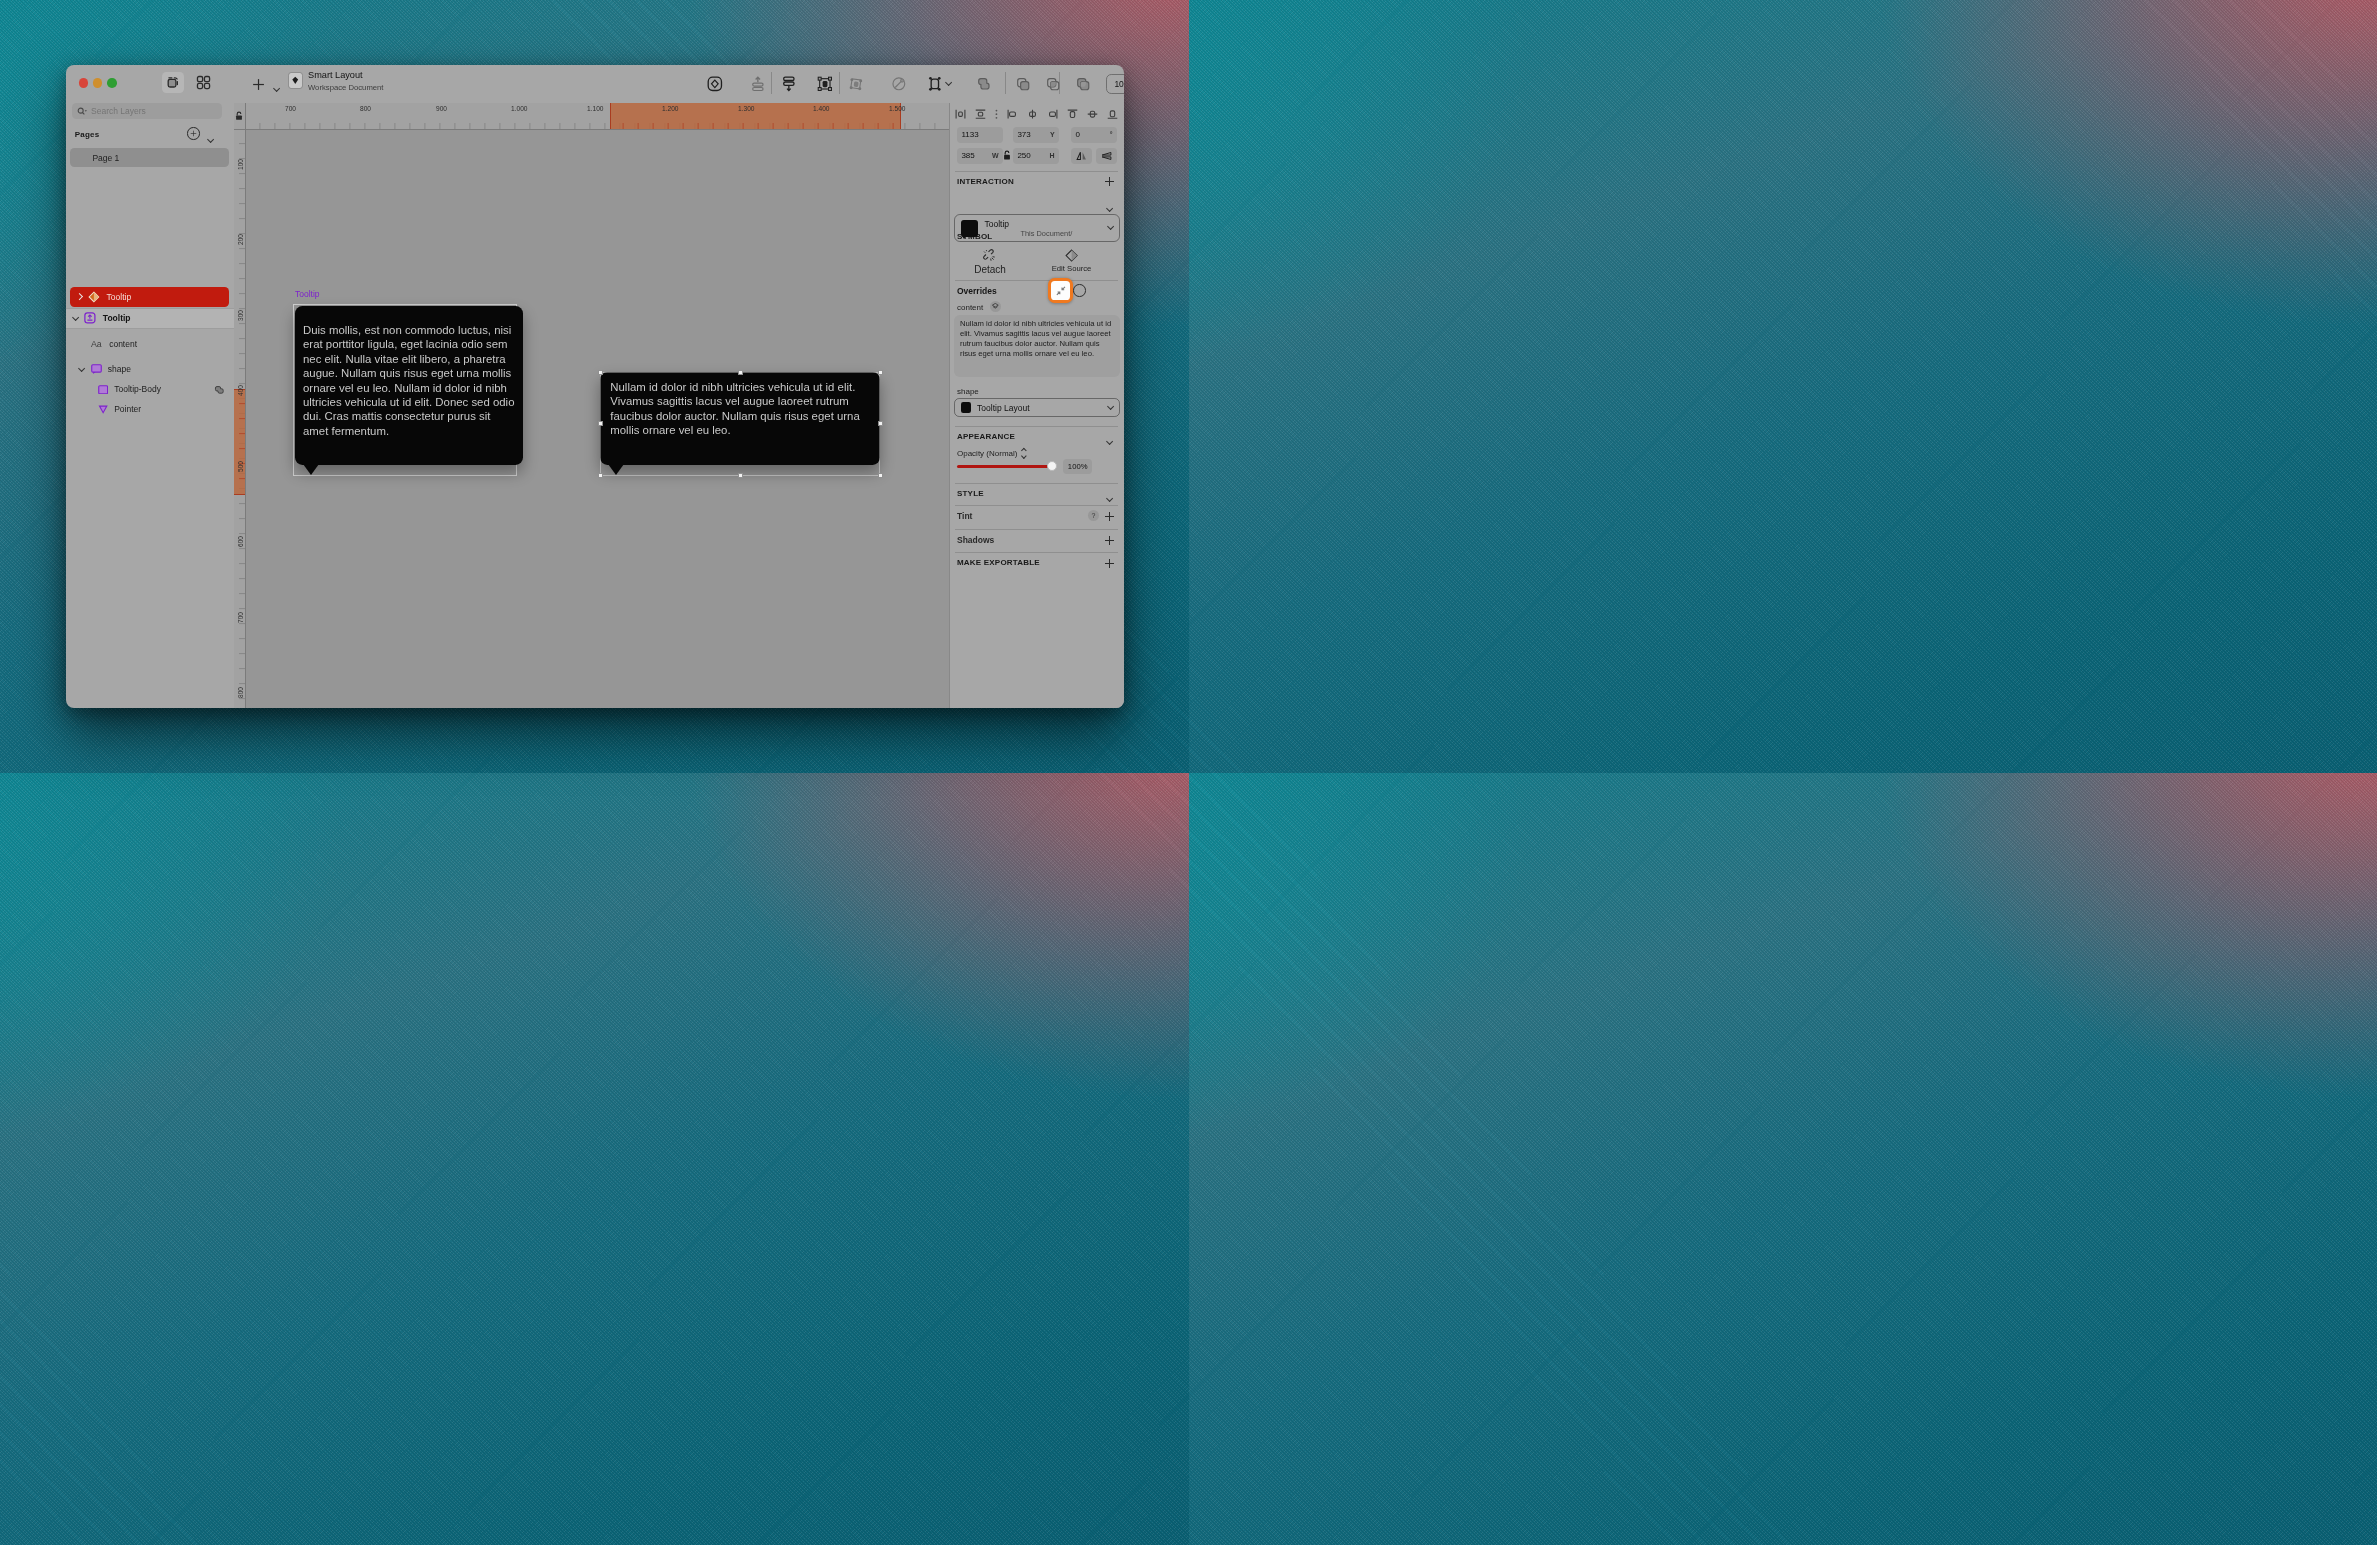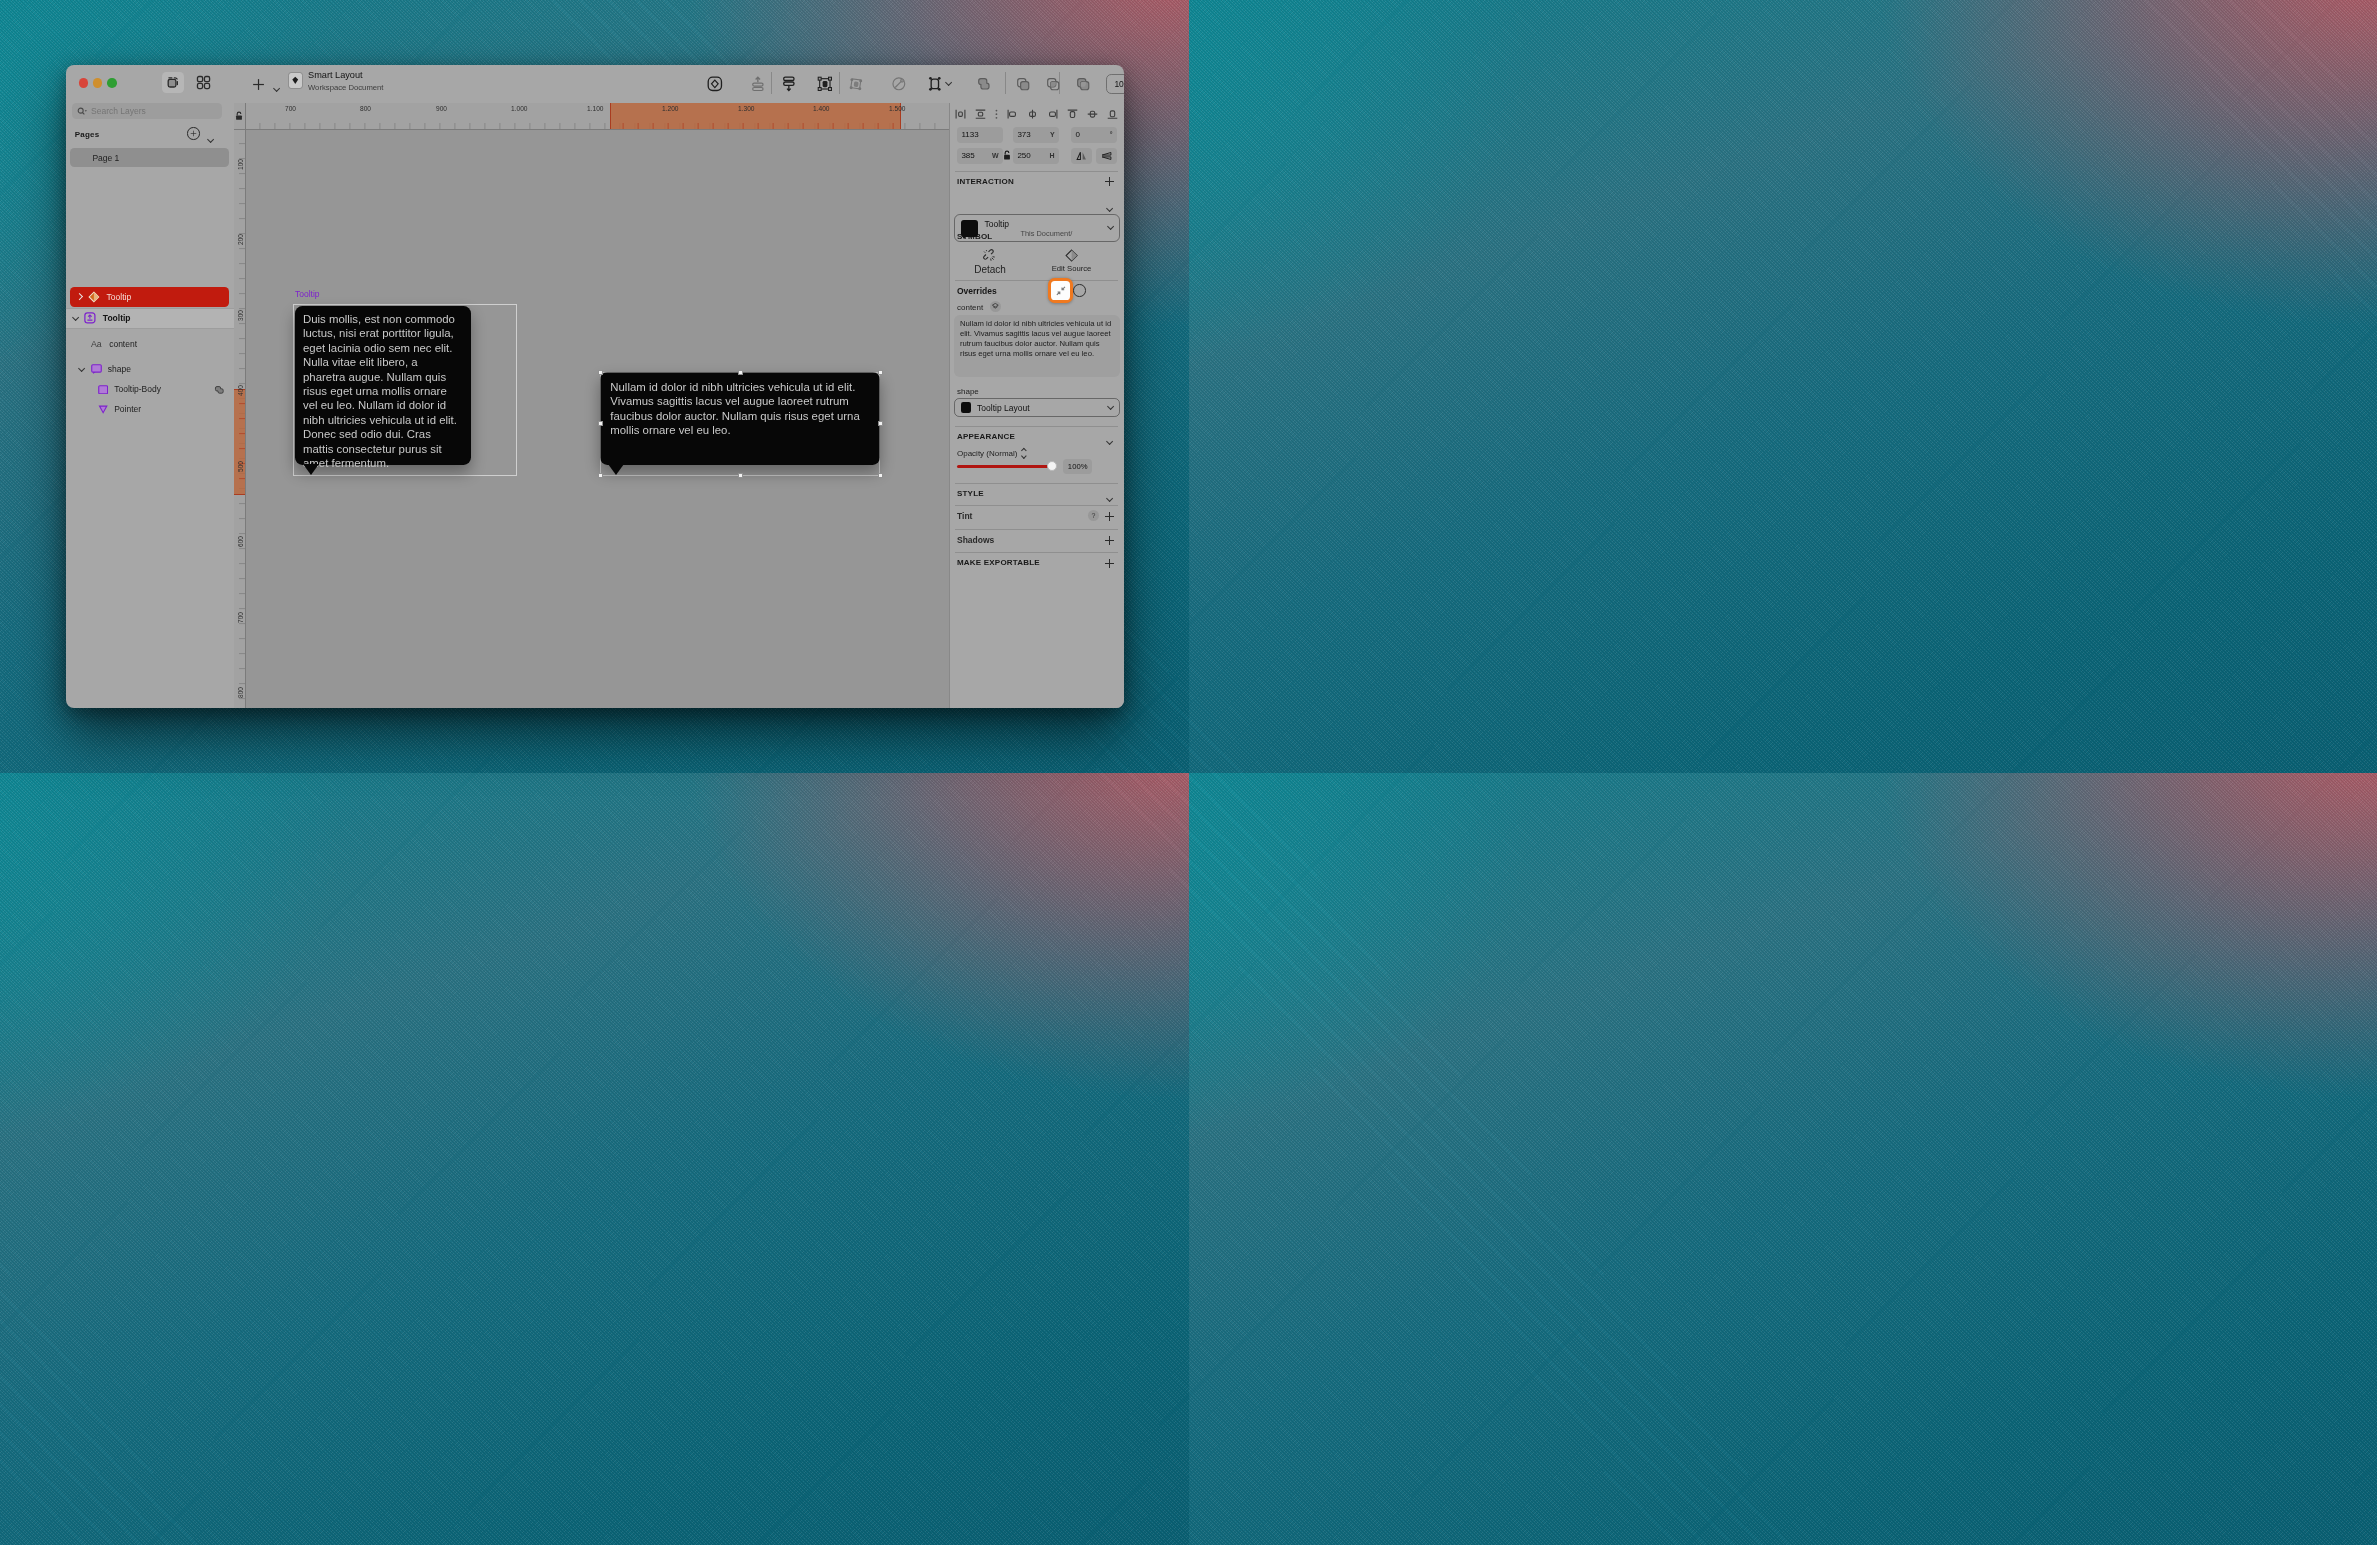--- a/index.html
+++ b/index.html
@@ -300,21 +300,21 @@
     <span class="rlab-v" style="top:182px;">300</span>
     <span class="rlab-v" style="top:257px;">400</span>
     <span class="rlab-v" style="top:333px;">500</span>
     <span class="rlab-v" style="top:408px;">600</span>
     <span class="rlab-v" style="top:484px;">700</span>
     <span class="rlab-v" style="top:559px;">800</span>
   </div>
 
   <div class="abs" style="left:229px;top:224px;font-size:8.5px;color:#7d22cc;">Tooltip</div>
   <div class="abs" style="left:227px;top:239px;width:224px;height:172px;border:0.7px solid rgba(255,255,255,.55);"></div>
-  <div class="tooltip-box" style="left:229px;top:241px;width:176px;height:159px;padding:6px 8px;">
+  <div class="tooltip-box" style="left:229px;top:241px;width:228px;height:159px;padding:17px 8px;">
     <span>Duis mollis, est non commodo luctus, nisi erat porttitor ligula, eget lacinia odio sem nec elit. Nulla vitae elit libero, a pharetra augue. Nullam quis risus eget urna mollis ornare vel eu leo. Nullam id dolor id nibh ultricies vehicula ut id elit. Donec sed odio dui. Cras mattis consectetur purus sit amet fermentum.</span>
   </div>
   <div class="ptr" style="left:237px;top:399px;"></div>
 
   <div class="tooltip-box" style="left:534px;top:307px;width:280px;height:93px;padding:8px 10.3px;">
     <span>Nullam id dolor id nibh ultricies vehicula ut id elit. Vivamus sagittis lacus vel augue laoreet rutrum faucibus dolor auctor. Nullam quis risus eget urna mollis ornare vel eu leo.</span>
   </div>
   <div class="ptr" style="left:542px;top:399px;"></div>
   <div class="abs" style="left:534px;top:307px;width:280px;height:104px;border:0.7px solid rgba(255,255,255,.35);pointer-events:none;"></div>
   <div class="handle" style="left:532px;top:305px;"></div>

